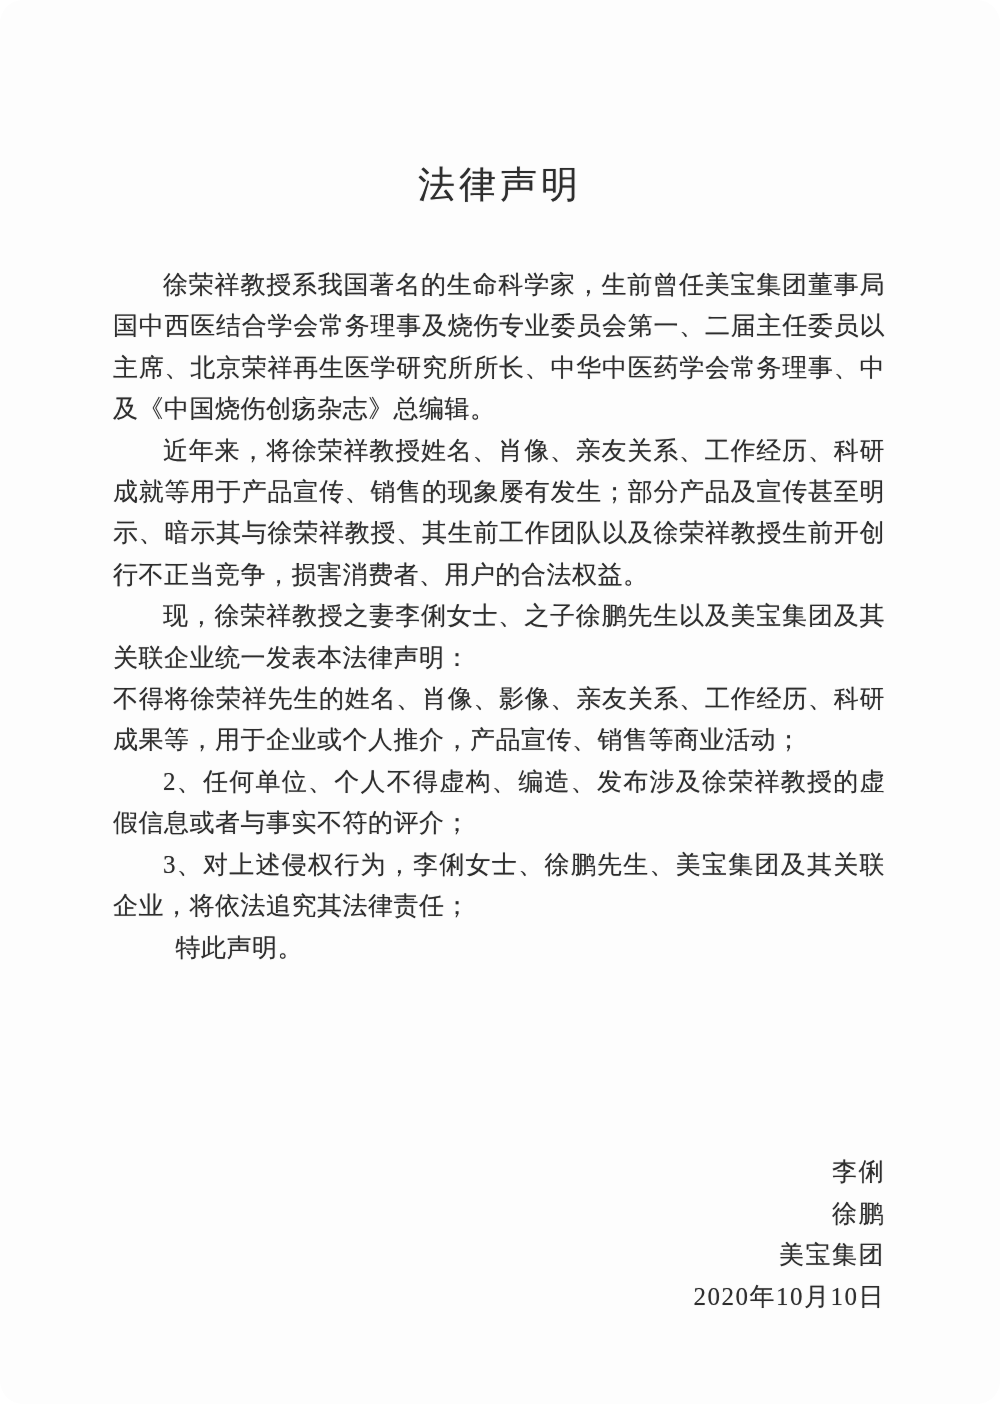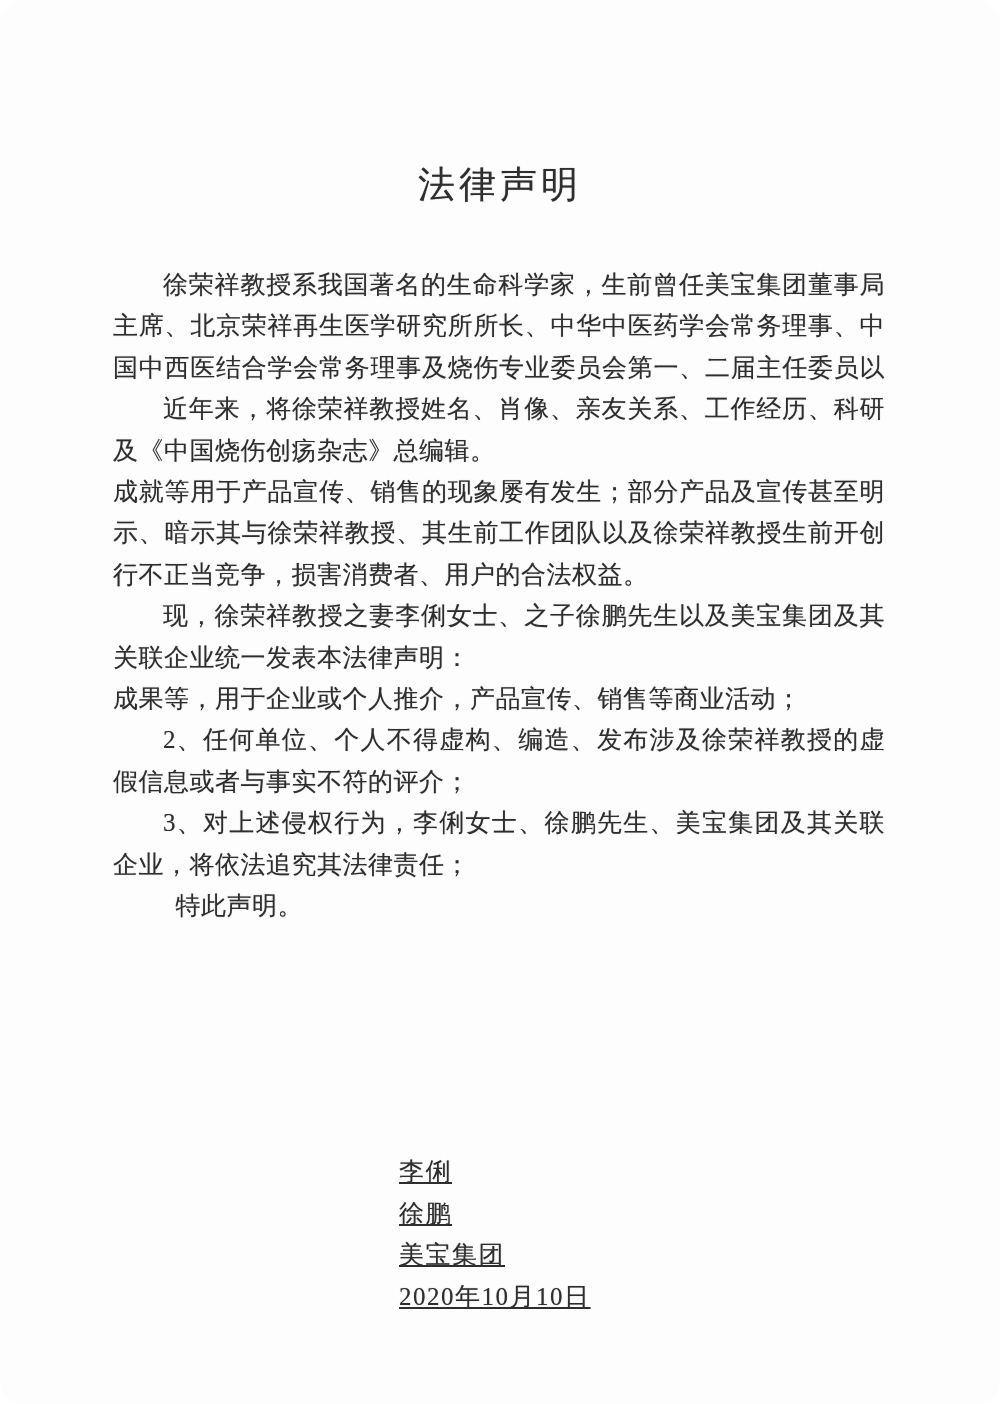--- a/index.html
+++ b/index.html
@@ -53,48 +53,48 @@
   .ln.closing {
     text-indent: 2.5em;
   }
   .sig-block {
     position: absolute;
     left: 399px;
     width: 486px;
     top: 1151px;
     font-size: 25px;
     line-height: 41.6px;
-    text-align: left;
+    text-align: right;
     letter-spacing: 1.5px;
     text-shadow: 0 0 1px rgba(46,46,46,0.45);
-    text-decoration: underline;
   }
 </style>
 </head>
 <body>
 
 <div class="page">
 
   <h1 class="title">法律声明</h1>
 
   <div class="doc-body">
 
     <div class="ln first">徐荣祥教授系我国著名的生命科学家，生前曾任美宝集团董事局</div>
+    <div class="ln">国中西医结合学会常务理事及烧伤专业委员会第一、二届主任委员以</div>
     <div class="ln">主席、北京荣祥再生医学研究所所长、中华中医药学会常务理事、中</div>
-    <div class="ln">国中西医结合学会常务理事及烧伤专业委员会第一、二届主任委员以</div>
+    <div class="ln last">及《中国烧伤创疡杂志》总编辑。</div>
+
     <div class="ln first">近年来，将徐荣祥教授姓名、肖像、亲友关系、工作经历、科研</div>
-
-    <div class="ln last">及《中国烧伤创疡杂志》总编辑。</div>
     <div class="ln">成就等用于产品宣传、销售的现象屡有发生；部分产品及宣传甚至明</div>
     <div class="ln">示、暗示其与徐荣祥教授、其生前工作团队以及徐荣祥教授生前开创</div>
     <div class="ln last">行不正当竞争，损害消费者、用户的合法权益。</div>
 
     <div class="ln first">现，徐荣祥教授之妻李俐女士、之子徐鹏先生以及美宝集团及其</div>
     <div class="ln last">关联企业统一发表本法律声明：</div>
 
+    <div class="ln">不得将徐荣祥先生的姓名、肖像、影像、亲友关系、工作经历、科研</div>
     <div class="ln last">成果等，用于企业或个人推介，产品宣传、销售等商业活动；</div>
 
     <div class="ln first">2、任何单位、个人不得虚构、编造、发布涉及徐荣祥教授的虚</div>
     <div class="ln last">假信息或者与事实不符的评介；</div>
 
     <div class="ln first">3、对上述侵权行为，李俐女士、徐鹏先生、美宝集团及其关联</div>
     <div class="ln last">企业，将依法追究其法律责任；</div>
 
 
     <div class="ln closing last">特此声明。</div>

